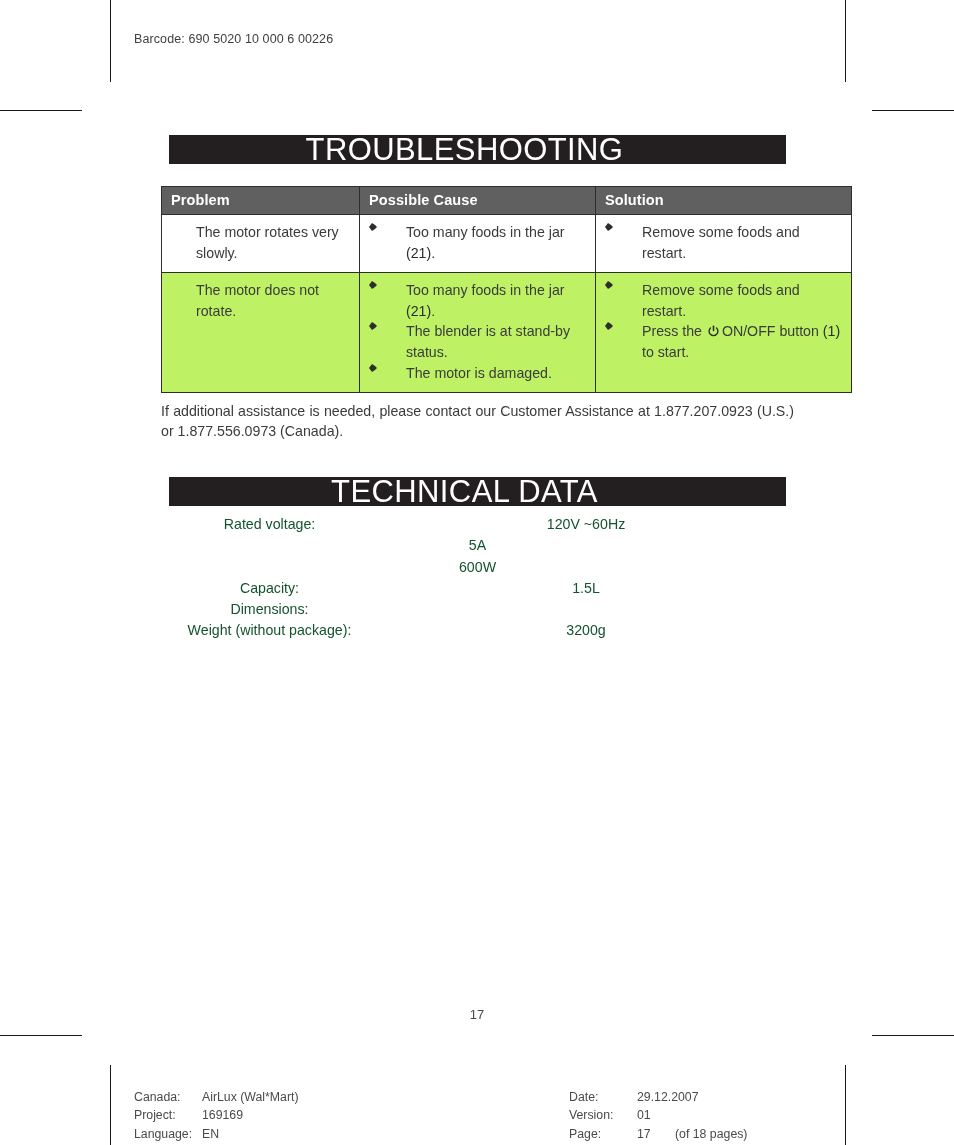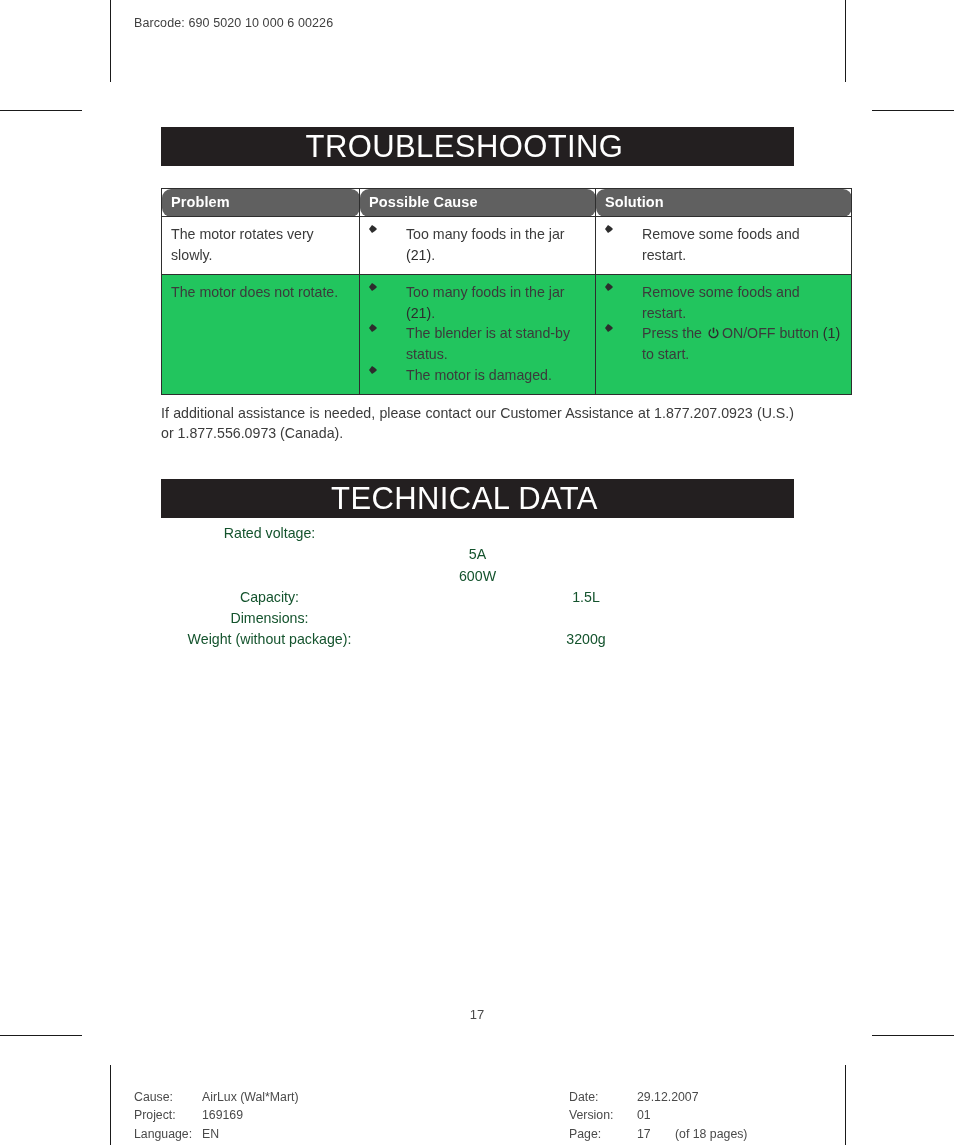--- a/index.html
+++ b/index.html
@@ -18,42 +18,42 @@
 
   
   .cropmark { position: absolute; background: #1a1a1a; }
   .cm-v { width: 1px; }
   .cm-h { height: 1px; }
 
   
   .barcode-strip {
     position: absolute;
     left: 134px;
-    top: 16px;
+    top: 32px;
     font-size: 12.5px;
     letter-spacing: 0.1px;
     color: #3f3f3f;
     white-space: nowrap;
   }
 
   
   .doc {
     position: absolute;
     left: 161px;
     top: 0;
     width: 633px;
   }
 
   .section-band {
     background: #231f20;
-    height: 39px;
+    height: 29px;
     display: flex;
     align-items: center;
     justify-content: center;
-    margin: 0;
+    margin: 8px;
   }
   .section-band .band-title {
     color: #ffffff;
     font-size: 31px;
     font-weight: 400;
     letter-spacing: 0.4px;
     line-height: 1;
     padding-right: 26px;
   }
 
@@ -71,35 +71,34 @@
     padding: 7px 9px 9px 9px;
   }
   .ts-table th {
     background: #606060;
     color: #ffffff;
     font-size: 14.5px;
     font-weight: 700;
     text-align: left;
     padding: 5px 9px 6px 9px;
     letter-spacing: 0.1px;
-    border-radius: 9px;
   }
   .col-problem { width: 179px; }
   .col-cause   { width: 217px; }
   .col-solution{ width: 237px; }
 
   .ts-table td {
     font-size: 14.2px;
     line-height: 1.45;
     color: #3b3b3b;
   }
-  .row-alt td { background: #22c55e; }
+  .row-alt td { background: #bef264; }
   .row-plain td { background: #ffffff; }
 
-  .cell-text { display: block; }
+  .cell-text { display: block; margin-left: 25px; }
 
   ul.bullets {
     list-style: none;
     margin: 0;
     padding: 0;
   }
   ul.bullets li {
     position: relative;
     padding-left: 37px;
     margin: 0 0 0 0;
@@ -302,20 +301,21 @@
   <p class="assist">If additional assistance is needed, please contact our Customer Assistance at 1.877.207.0923 (U.S.) or 1.877.556.0973 (Canada).</p>
 
   <div class="tech-band-wrap">
     <div class="section-band">
       <span class="band-title">TECHNICAL DATA</span>
     </div>
 
     <div class="tech-list">
       <div class="tech-row">
         <span class="tech-label">Rated voltage:</span>
+        <span class="tech-value">120V ~60Hz</span>
       </div>
       <div class="tech-row">
         <span class="tech-value">5A</span>
       </div>
       <div class="tech-row">
         <span class="tech-value">600W</span>
       </div>
       <div class="tech-row">
         <span class="tech-label">Capacity:</span>
         <span class="tech-value">1.5L</span>
@@ -330,21 +330,21 @@
     </div>
   </div>
 
 </div>
 
 <div class="page-num">17</div>
 
 <div class="footer">
   <div class="footer-col left">
     <div class="footer-row">
-      <span class="f-label">Cause:</span>
+      <span class="f-label">Canada:</span>
       <span class="f-value">AirLux (Wal*Mart)</span>
     </div>
     <div class="footer-row">
       <span class="f-label">Project:</span>
       <span class="f-value">169169</span>
     </div>
     <div class="footer-row">
       <span class="f-label">Language:</span>
       <span class="f-value">EN</span>
     </div>

